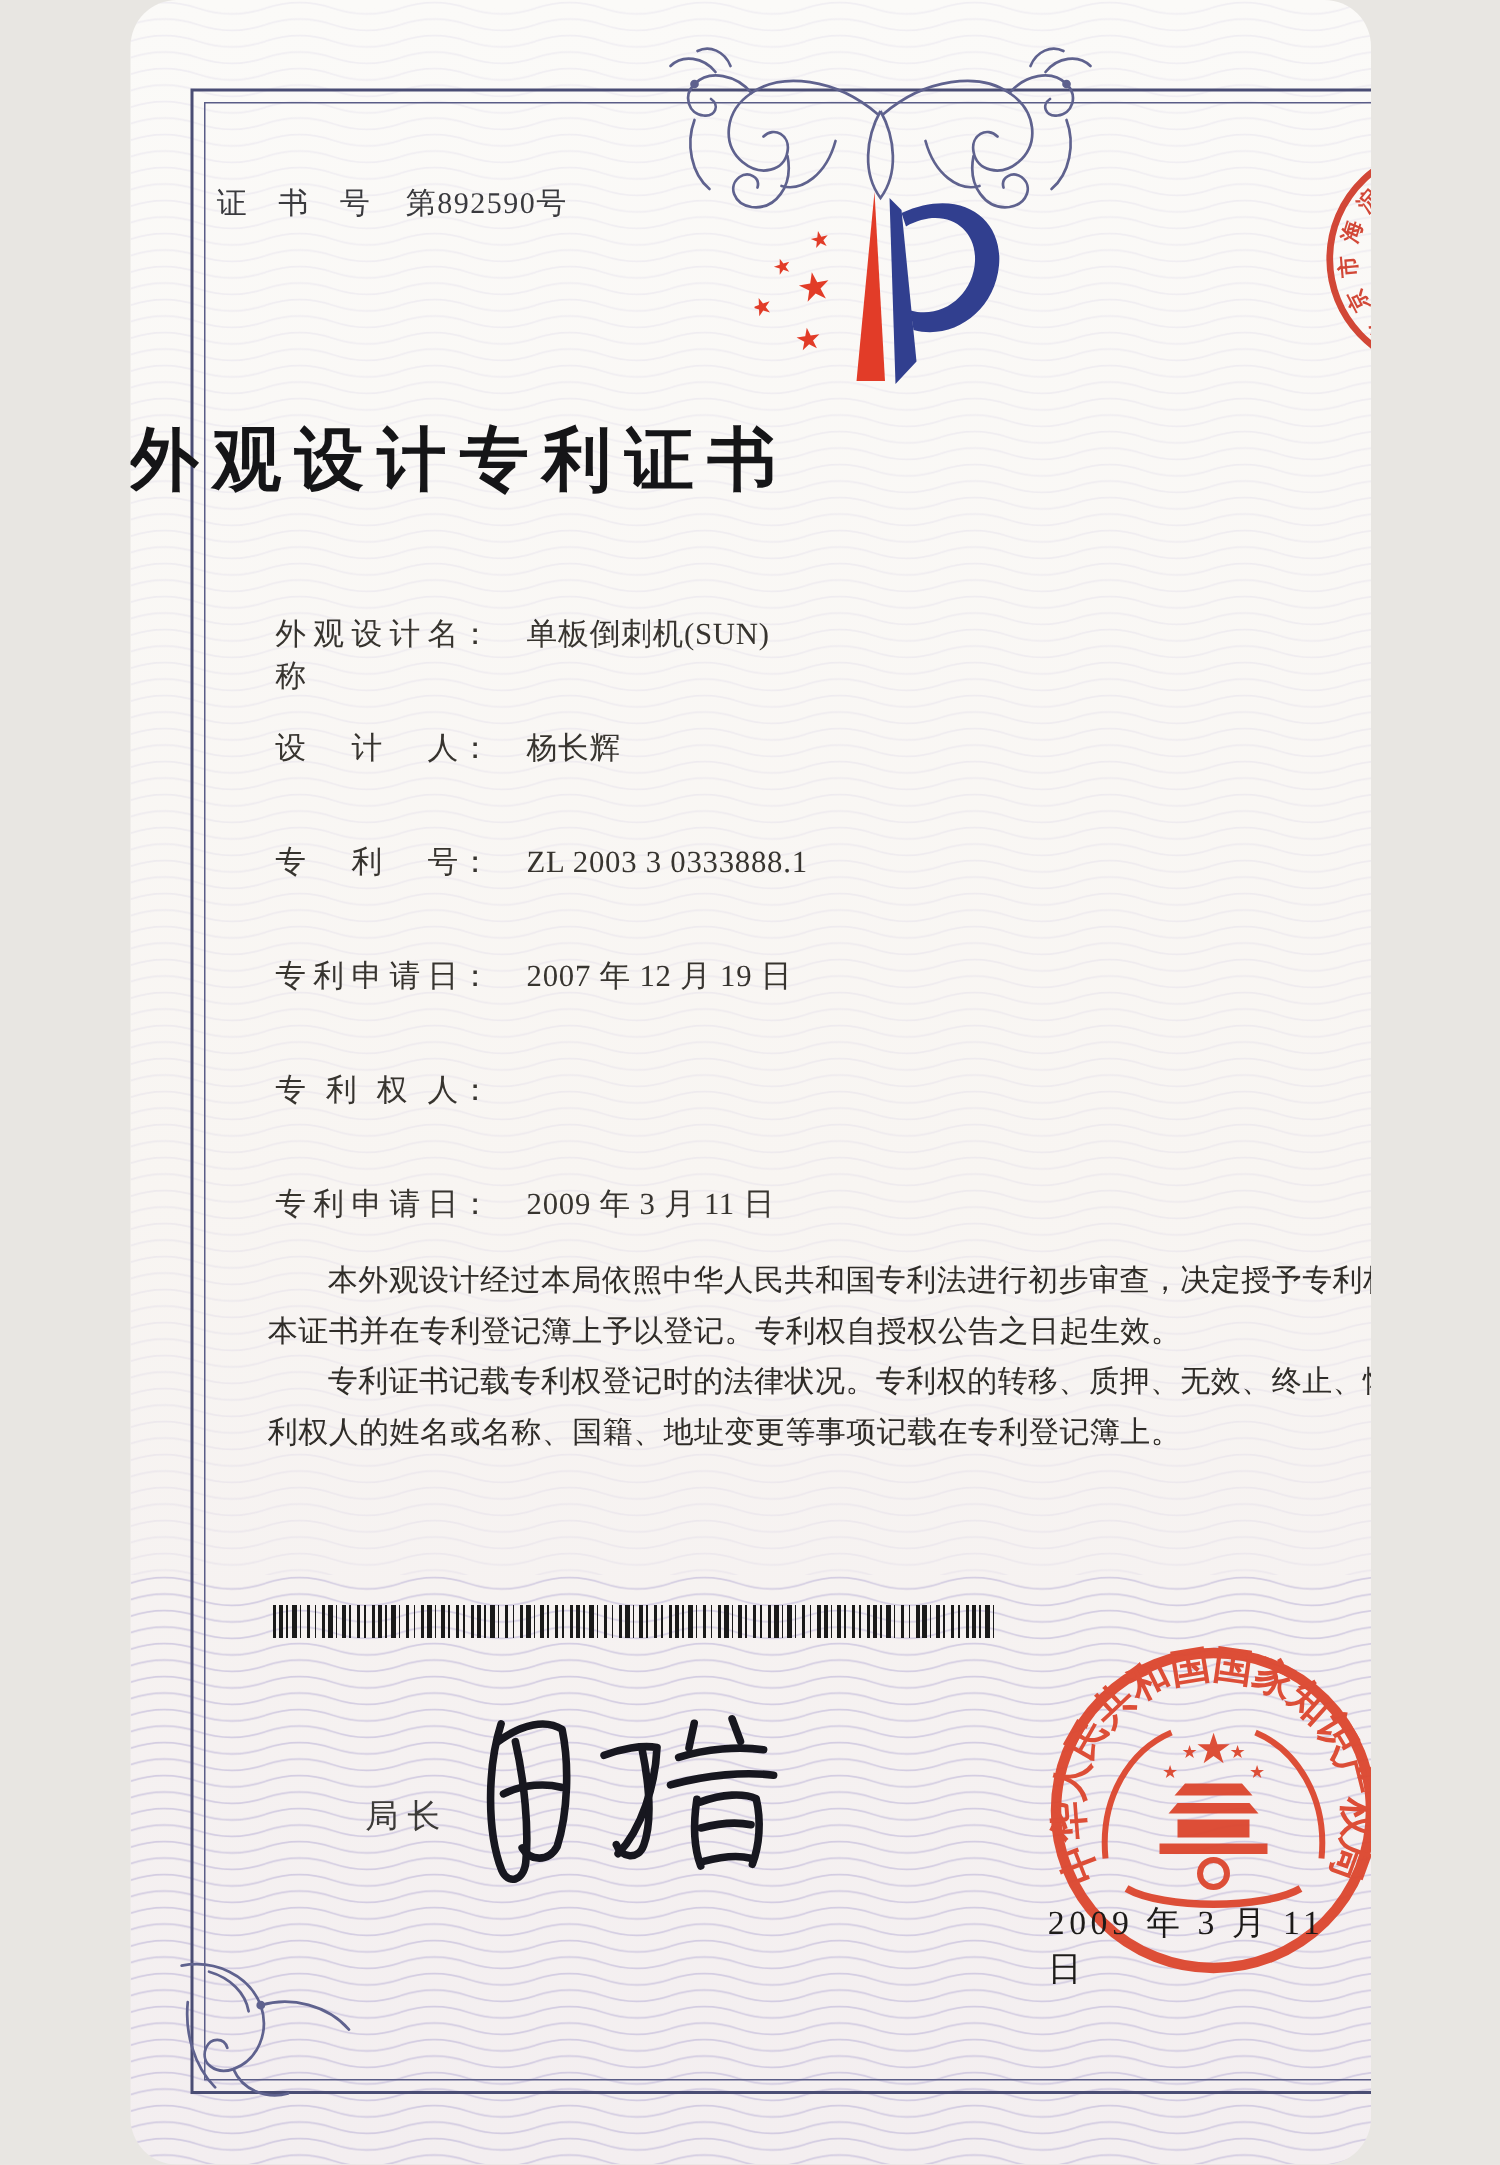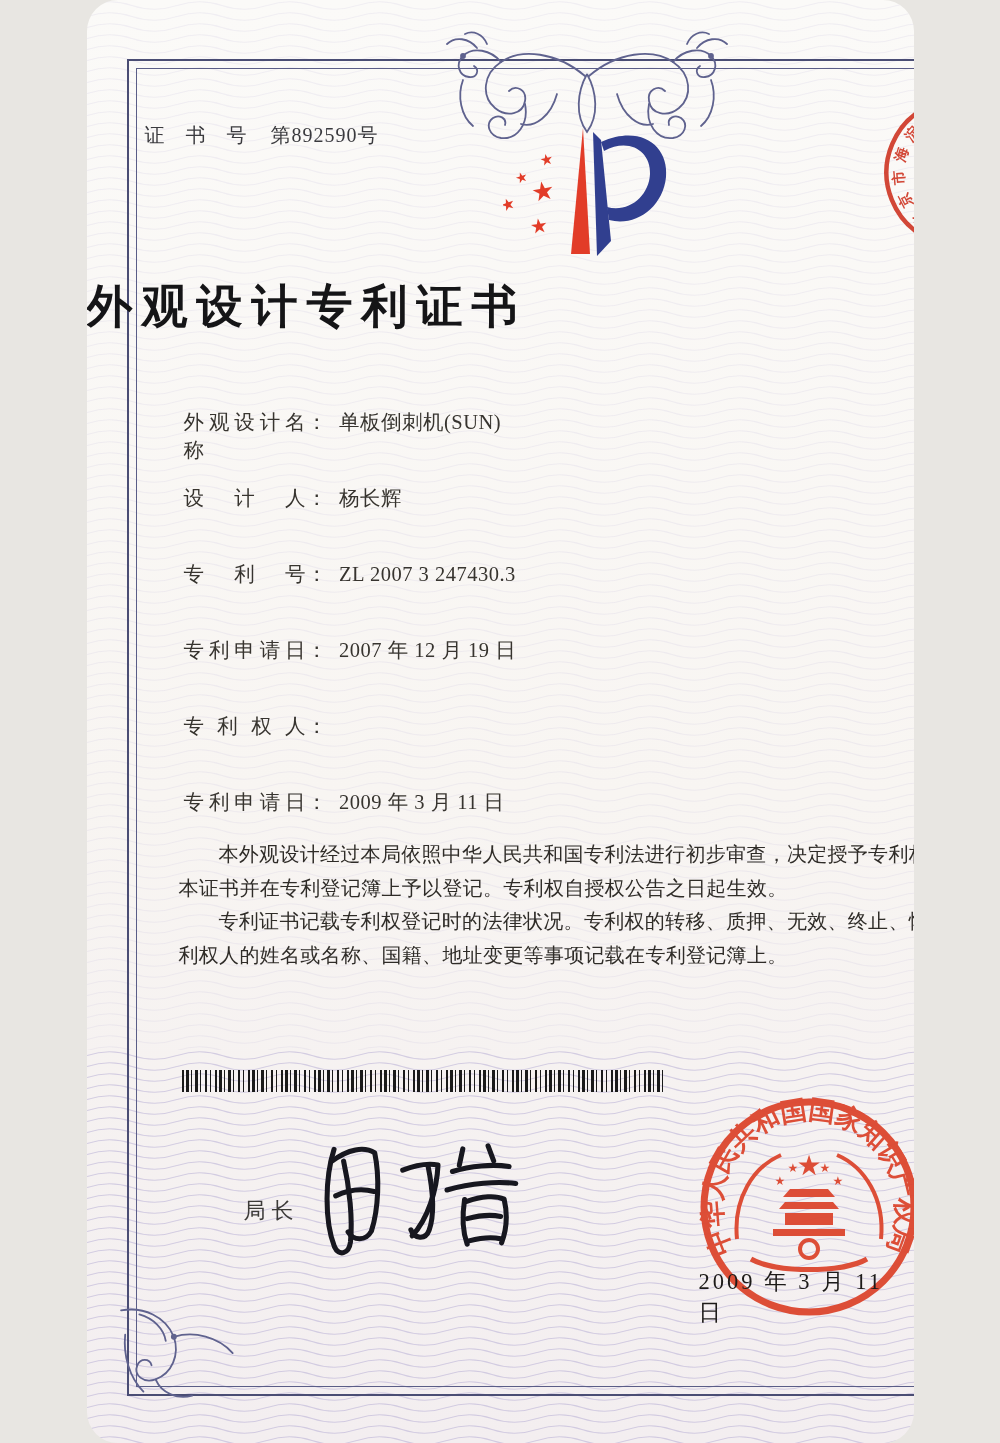--- a/index.html
+++ b/index.html
@@ -21,21 +21,21 @@
   .cert-no .lbl{letter-spacing:8px;}
   .cert-no .num{letter-spacing:1px;}
   .title{left:0;top:276px;width:100%;text-align:left;font-size:46px;
     font-weight:bold;letter-spacing:9px;color:#151517;}
   .fields{left:97px;top:408px;}
   .frow{display:flex;align-items:baseline;height:28px;margin-bottom:48px;
     font-size:20.5px;color:#37342f;}
   .flabel{display:inline-block;width:122px;text-align:justify;text-align-last:justify;
     text-justify:inter-character;}
   .fcolon{margin-left:1px;}
-  .fvalue{margin-left:12px;letter-spacing:.5px;}
+  .fvalue{margin-left:24px;letter-spacing:.5px;}
   .paras{left:92px;top:838px;width:830px;font-size:20px;line-height:33.5px;color:#2f2c28;}
   .paras p{margin:0;text-indent:2em;letter-spacing:.3px;}
   .barcode{left:95px;top:1070px;width:481px;height:22px;
     background-image:repeating-linear-gradient(90deg,
       #1a1a1a 0 2px, transparent 2px 4px,
       #1a1a1a 4px 7px, transparent 7px 9px,
       #1a1a1a 9px 10px, transparent 10px 13px,
       #1a1a1a 13px 16px, transparent 16px 18px,
       #1a1a1a 18px 19px, transparent 19px 23px,
       #1a1a1a 23px 25px, transparent 25px 28px,
@@ -148,21 +148,21 @@
       <span class="fvalue">单板倒刺机(SUN)</span>
     </div>
     <div class="frow">
       <span class="flabel">设计人</span>
         <span class="fcolon">：</span>
       <span class="fvalue">杨长辉</span>
     </div>
     <div class="frow">
       <span class="flabel">专利号</span>
         <span class="fcolon">：</span>
-      <span class="fvalue">ZL 2007 3 247430.3</span>
+      <span class="fvalue">ZL 2003 3 0333888.1</span>
     </div>
     <div class="frow">
       <span class="flabel">专利申请日</span>
         <span class="fcolon">：</span>
       <span class="fvalue">2007 年 12 月 19 日</span>
     </div>
     <div class="frow">
       <span class="flabel">专利权人</span>
         <span class="fcolon">：</span>
     </div>

